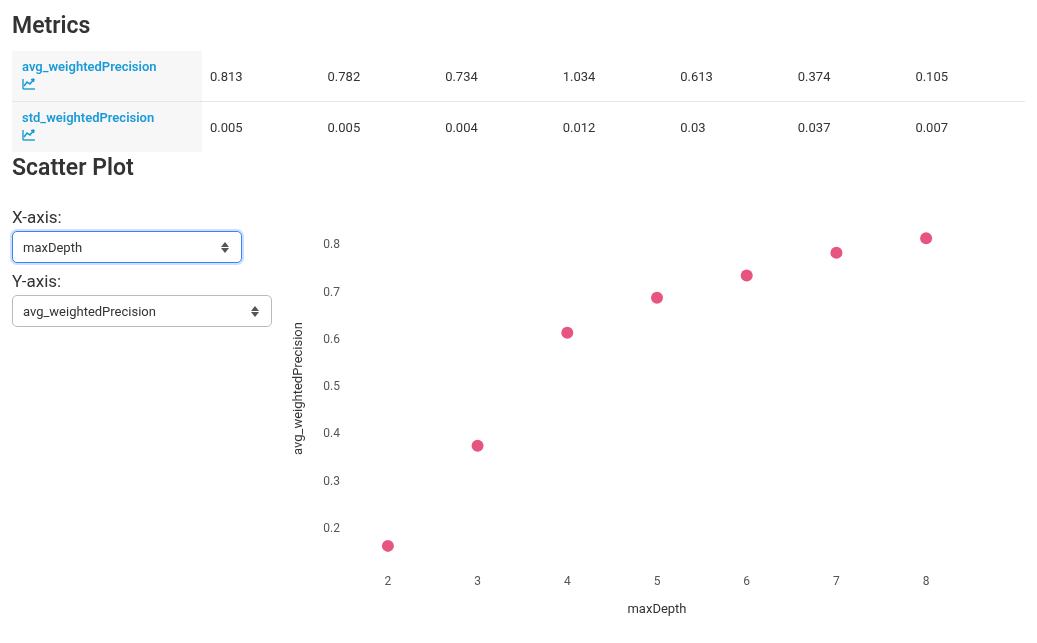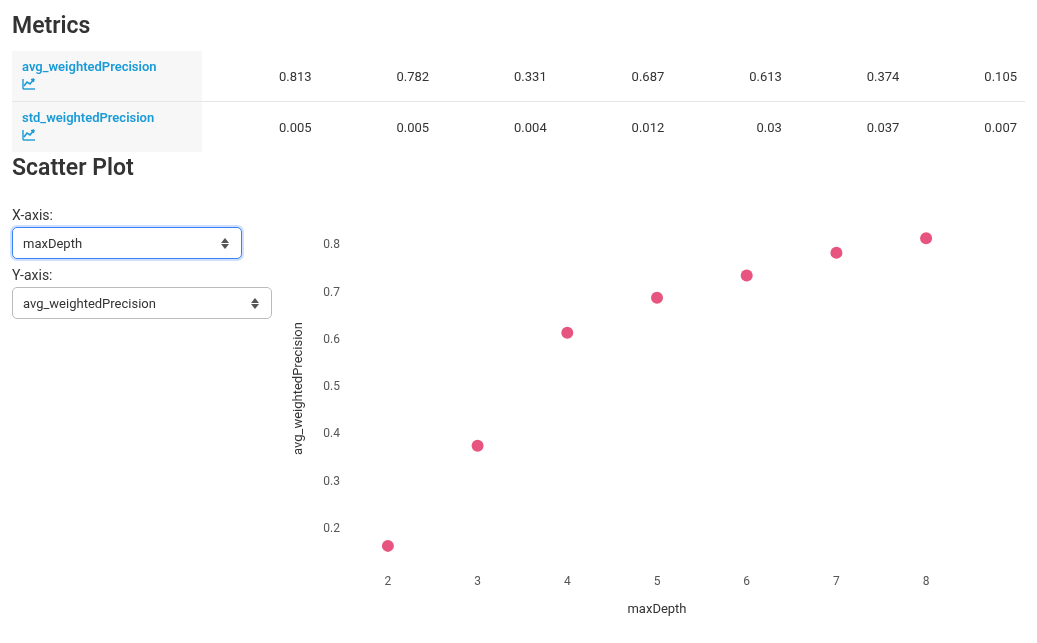--- a/index.html
+++ b/index.html
@@ -24,21 +24,21 @@
 
   
   .metrics-table {
     width: 100%;
     border-collapse: collapse;
     table-layout: fixed;
   }
   .metrics-table td {
     padding: 10px 8px;
     font-size: 13px;
-    text-align: right;
+    text-align: left;
     vertical-align: middle;
   }
   .metrics-table .label-cell {
     width: 170px;
     background: #f7f7f7;
     text-align: left;
     color: #1a9bd7;
     font-weight: 600;
     padding: 8px 10px;
   }
@@ -54,21 +54,21 @@
     margin-top: 20px;
     align-items: flex-start;
   }
   .controls {
     width: 270px;
     box-sizing: border-box;
     padding-right: 20px;
   }
   .controls label {
     display: block;
-    font-size: 14px;
+    font-size: 17px;
     margin: 6px 0 4px 0;
     color: #333;
   }
   .select-wrap {
     position: relative;
     width: 230px;
     height: 32px;
     border: 1px solid #bbb;
     border-radius: 5px;
     background: #fff;
@@ -118,22 +118,22 @@
             <polyline points="1,11 1,1" stroke="#1a9bd7" stroke-width="1.4" fill="none"></polyline>
             <polyline points="1,11 13,11" stroke="#1a9bd7" stroke-width="1.4" fill="none"></polyline>
             <polyline points="2,8 5,4 8,6 12,1" stroke="#1a9bd7" stroke-width="1.6" fill="none"></polyline>
             <polyline points="12,1 9,1.8" stroke="#1a9bd7" stroke-width="1.6" fill="none"></polyline>
             <polyline points="12,1 11.2,4" stroke="#1a9bd7" stroke-width="1.6" fill="none"></polyline>
           </svg>
         </span>
       </td>
       <td>0.813</td>
       <td>0.782</td>
-      <td>0.331</td>
-      <td>0.687</td>
+      <td>0.734</td>
+      <td>1.034</td>
       <td>0.613</td>
       <td>0.374</td>
       <td>0.105</td>
     </tr>
     <tr>
       <td class="label-cell">
         <span>std_weightedPrecision</span>
         <span class="chart-icon">
           <svg width="14" height="12" viewBox="0 0 14 12">
             <polyline points="1,11 1,1" stroke="#1a9bd7" stroke-width="1.4" fill="none"></polyline>

